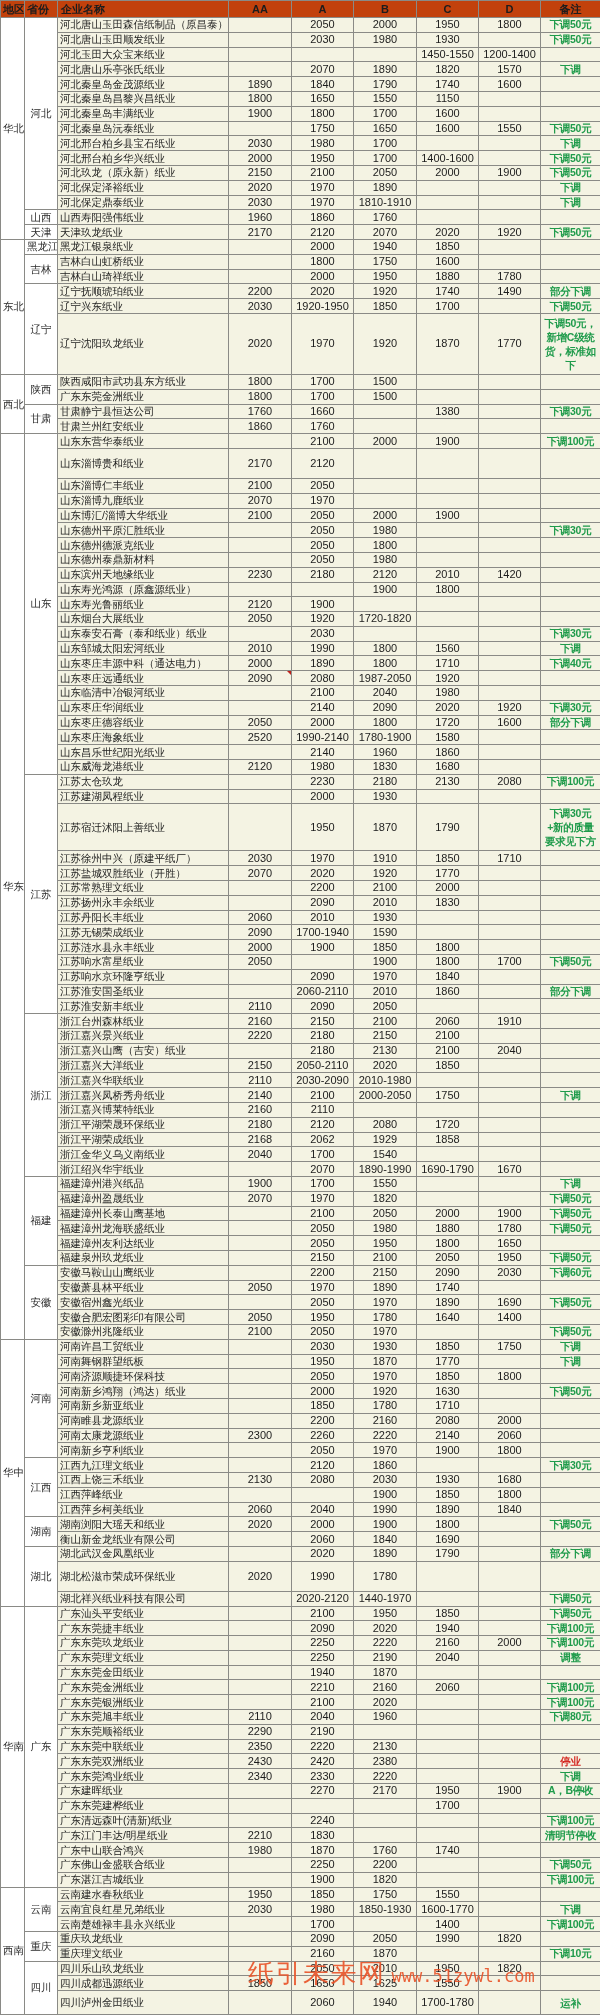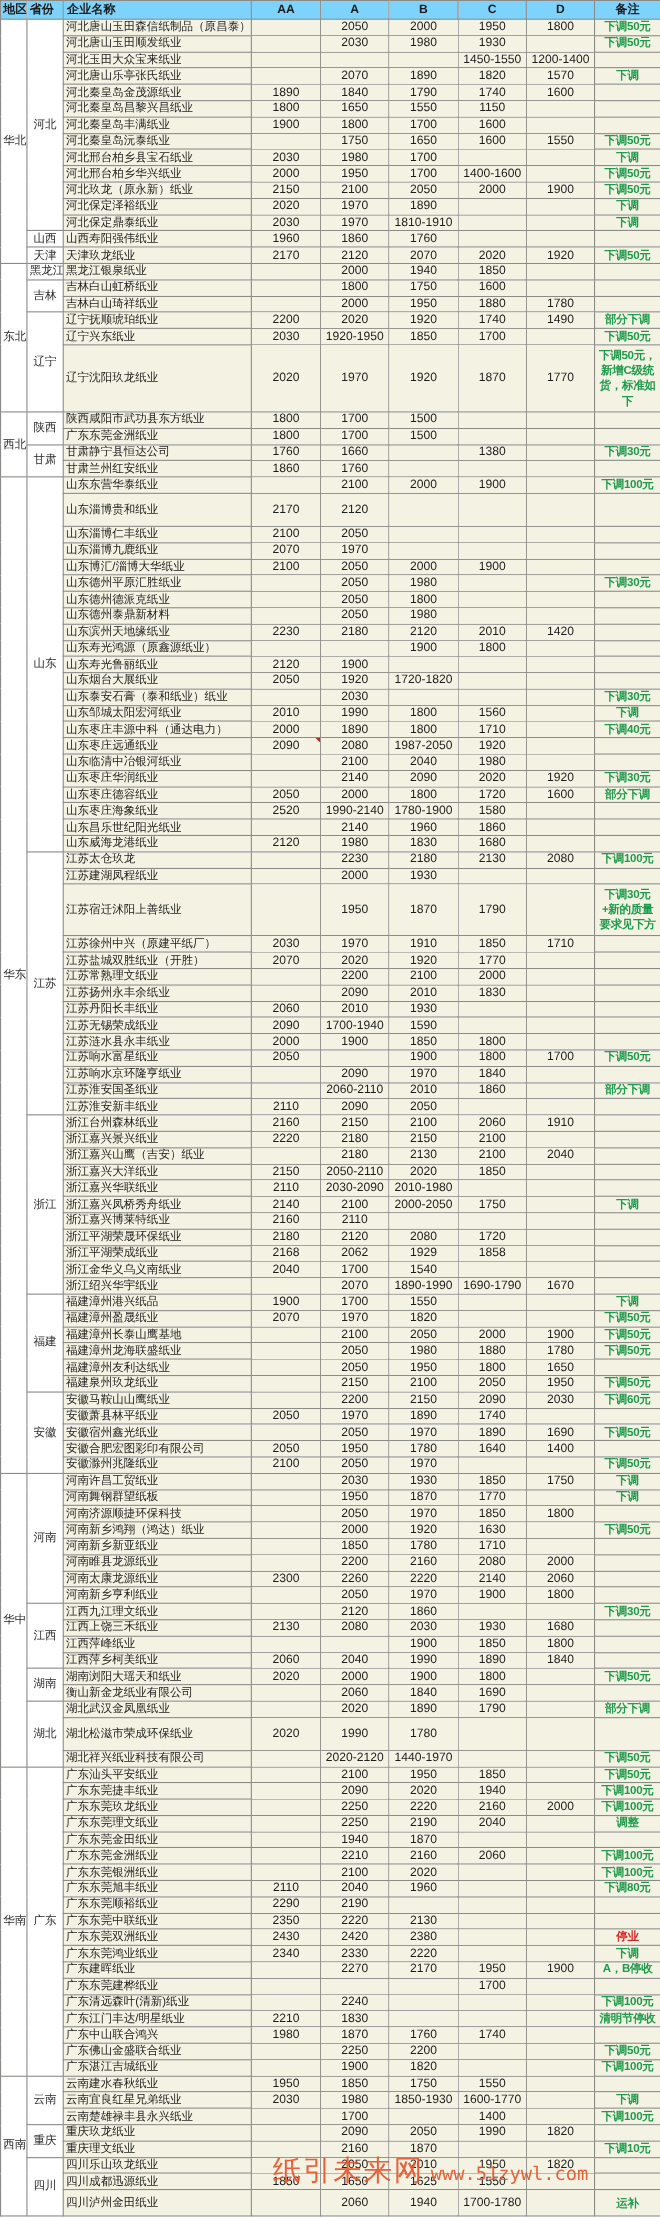--- a/index.html
+++ b/index.html
@@ -26,21 +26,21 @@
   table.price th, table.price td {
     border: 1px solid var(--line);
     padding: 0 2px;
     overflow: hidden;
     white-space: nowrap;
     line-height: 13px;
     vertical-align: middle;
   }
   table.price th {
     height: 16px;
-    background: #7dd3fc;
+    background: #c2410c;
     font-weight: bold;
     text-align: center;
     font-size: 11px;
   }
   table.price th.h-left { text-align: left; padding-left: 2px; }
   table.price th.h-company { border-left: 1px solid var(--line-dark); padding-left: 3px; }
   td.region, td.province {
     background: #ffffff;
     text-align: center;
     padding: 0;

